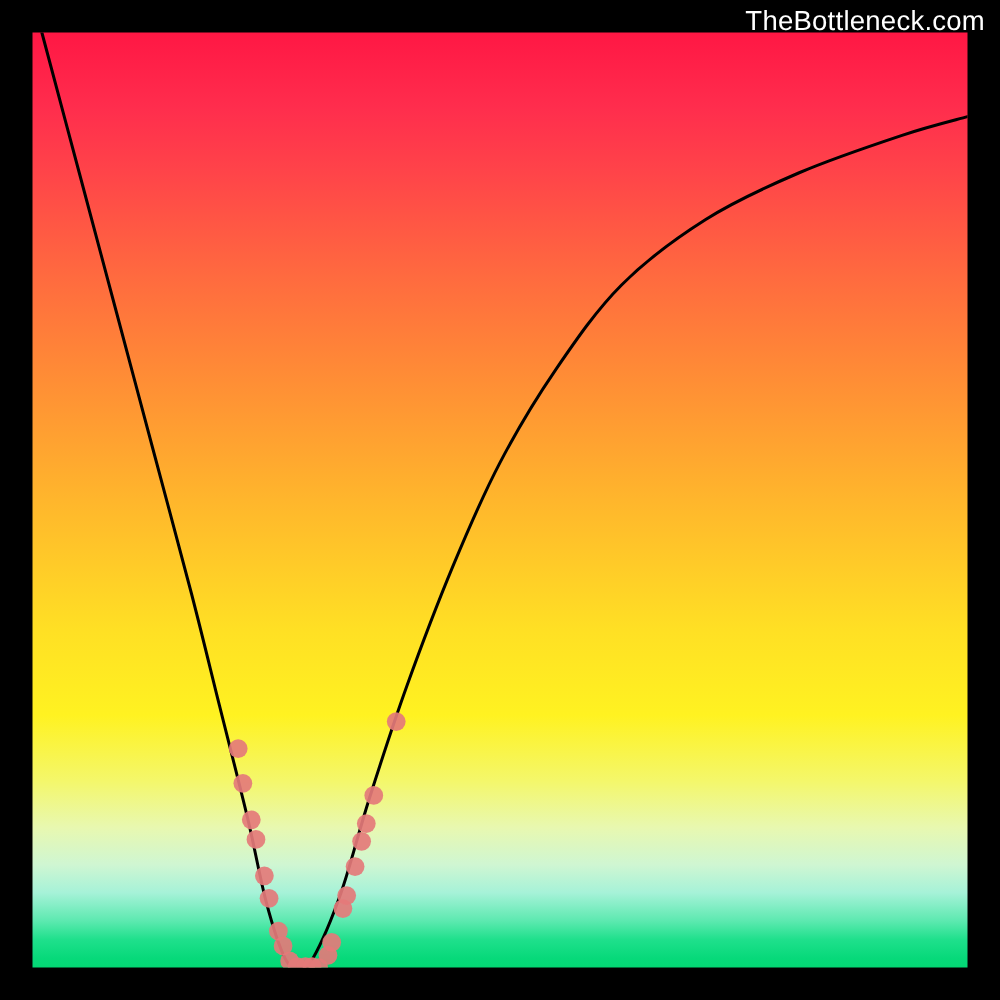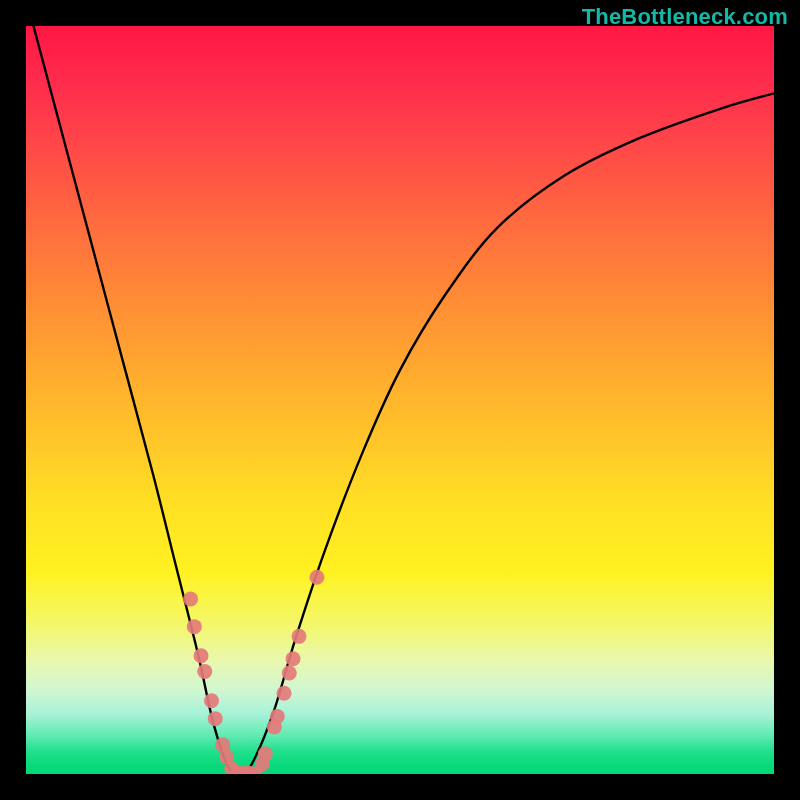--- a/index.html
+++ b/index.html
@@ -42,25 +42,25 @@
       #5de9b0 95%,
       #1fe08c 97%,
       #07d97a 99%,
       #03d874 100%
     );
   }
   .watermark {
     position: absolute;
     top: 4px;
     right: 12px;
-    color: #14b8a6;
+    color: #ffffff;
     font-size: 22px;
     letter-spacing: 0.2px;
     pointer-events: none;
-    font-weight: 700;
+    font-weight: 400;
   }
   svg.curve {
     position: absolute;
     left: 0;
     top: 0;
     width: 748px;
     height: 748px;
   }
 </style>
 </head>

